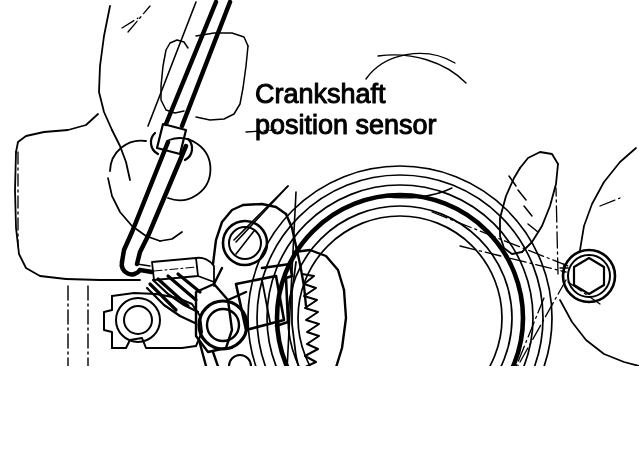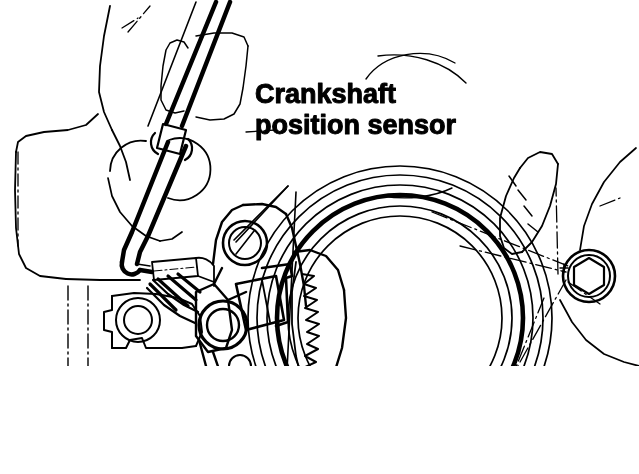--- a/index.html
+++ b/index.html
@@ -10,21 +10,20 @@
   }
   body {
     font-family: "Liberation Sans", sans-serif;
   }
   #diagram-root {
     position: relative;
     width: 639px;
     height: 366px;
     background: #ffffff;
     overflow: hidden;
-    font-weight: bold;
   }
   #diagram-svg {
     display: block;
     width: 639px;
     height: 474px;
   }
   .callout-text {
     font-family: "Liberation Sans", sans-serif;
     font-size: 27px;
     fill: #000000;

